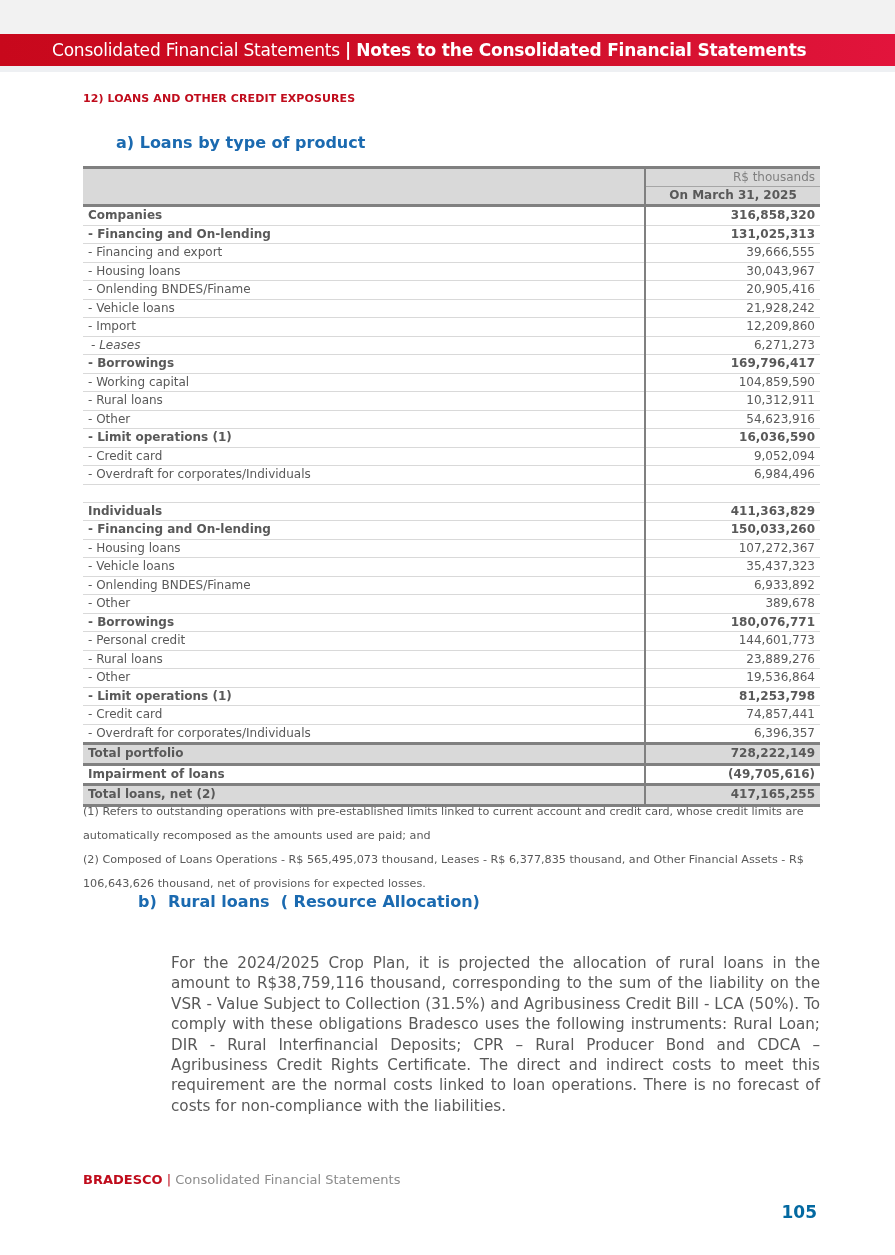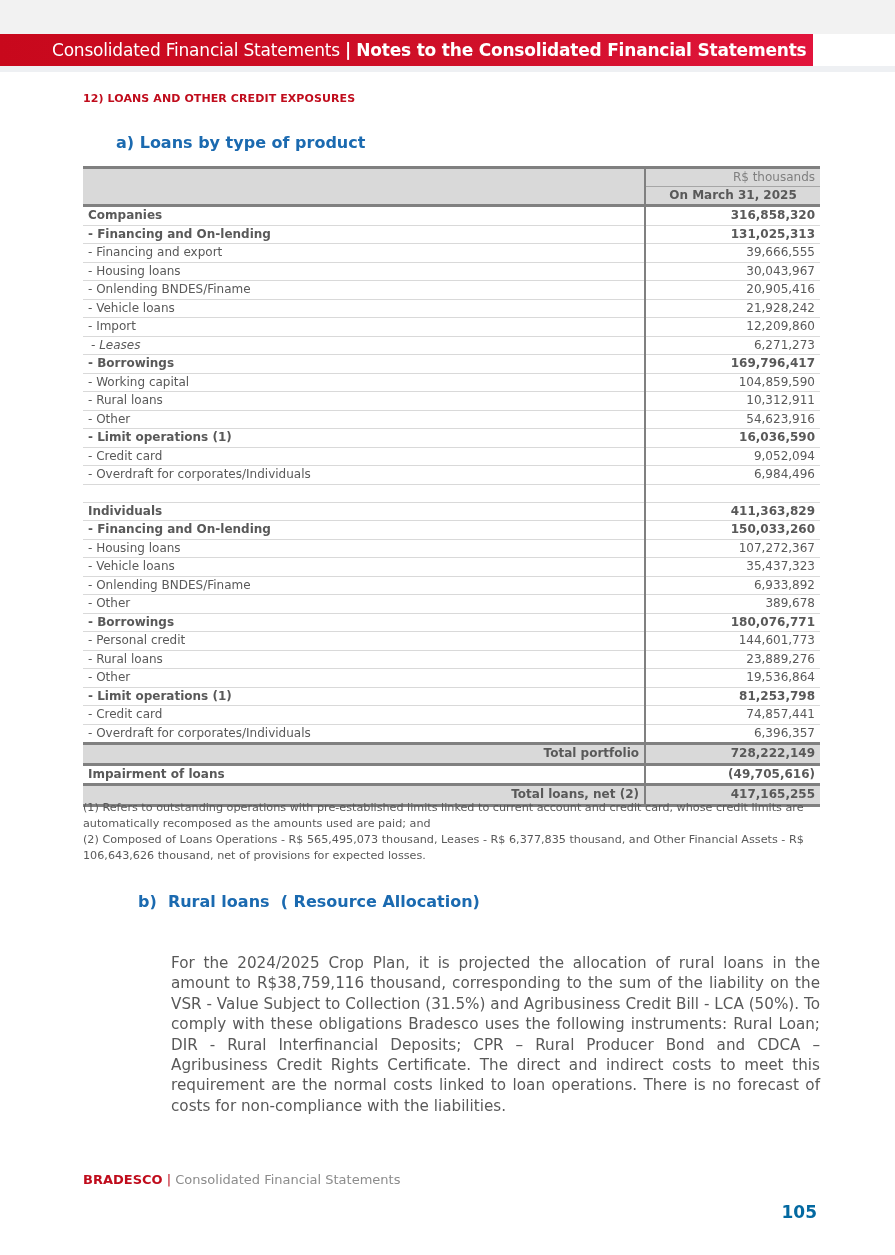--- a/index.html
+++ b/index.html
@@ -2,21 +2,21 @@
 <html><head>
 <meta charset="utf-8">
 <style>
   html, body { margin: 0; padding: 0; }
   body {
     width: 895px; height: 1255px; background: #ffffff; position: relative; overflow: hidden;
     font-family: "DejaVu Sans", sans-serif; color: #595959;
   }
   .topstrip { position: absolute; left: 0; top: 0; width: 895px; height: 34px; background: #f2f2f2; }
   .banner {
-    position: absolute; left: 0; top: 34px; width: 813px; height: 32px;
+    position: absolute; left: 0; top: 34px; width: 895px; height: 32px;
     background: linear-gradient(90deg, #c8081c 0%, #d0102a 60%, #e2143c 100%);
     color: #fff; font-size: 17px; line-height: 32px; white-space: nowrap;
   }
   .banner .inner { position: absolute; left: 52px; top: 0; letter-spacing: -0.2px; }
   .banner .thin { font-weight: normal; }
   .banner .bold { font-weight: bold; }
   .banner-shadow { position: absolute; left: 0; top: 66px; width: 895px; height: 6px; background: #eef0f3; }
 
   .h1 { position: absolute; left: 83px; top: 92px; font-size: 11px; font-weight: bold; color: #c00c1c; letter-spacing: 0.1px; }
   .h2 { position: absolute; left: 116px; top: 133px; font-size: 16px; font-weight: bold; color: #1b6ab0; }
@@ -29,25 +29,25 @@
   table.loans col.c2 { width: 175px; }
   table.loans td { height: 17.5px; padding: 0 5px; border-bottom: 1.5px solid #d9d9d9; white-space: nowrap; line-height: 17px; }
   table.loans td.v { text-align: right; border-left: 2px solid #808080; }
   table.loans tr.hdr1 td { background: #d9d9d9; border-top: 3px solid #808080; border-bottom: 1px solid #a6a6a6; height: 17px; }
   table.loans tr.hdr1 td.lbl { border-bottom: none; }
   table.loans tr.hdr2 td { background: #d9d9d9; font-weight: bold; text-align: center; border-bottom: 3px solid #808080; height: 17px; }
   table.loans tr.hdr2 td.lbl { border-top: none; }
   table.loans tr.hdr1 td.unit { text-align: right; color: #7f7f7f; }
   tr.bold td { font-weight: bold; }
   tr.italic td.lbl { font-style: italic; padding-left: 8px; }
-  tr.total td { background: #d9d9d9; font-weight: bold; border-top: 3px solid #808080; border-bottom: 3px solid #808080; text-align: right; }
+  tr.total td { background: #d9d9d9; font-weight: bold; border-top: 3px solid #808080; border-bottom: 3px solid #808080; }
   tr.plain-bold td { font-weight: bold; }
   tr.blank td { height: 17px; }
 
-  .notes { position: absolute; left: 83px; top: 800px; width: 740px; font-size: 11.2px; line-height: 16px; color: #595959; }
+  .notes { position: absolute; left: 83px; top: 800px; width: 740px; font-size: 11.2px; line-height: 24px; color: #595959; }
 
   .h3 { position: absolute; left: 138px; top: 892px; font-size: 16px; font-weight: bold; color: #1b6ab0; white-space: pre; }
 
   .para {
     position: absolute; left: 171px; top: 953px; width: 649px;
     font-size: 15.2px; line-height: 20.4px; text-align: justify; color: #595959;
   }
 
   .footer { position: absolute; left: 83px; top: 1172px; font-size: 13px; white-space: nowrap; }
   .footer .brand { color: #c00c1c; font-weight: bold; }

